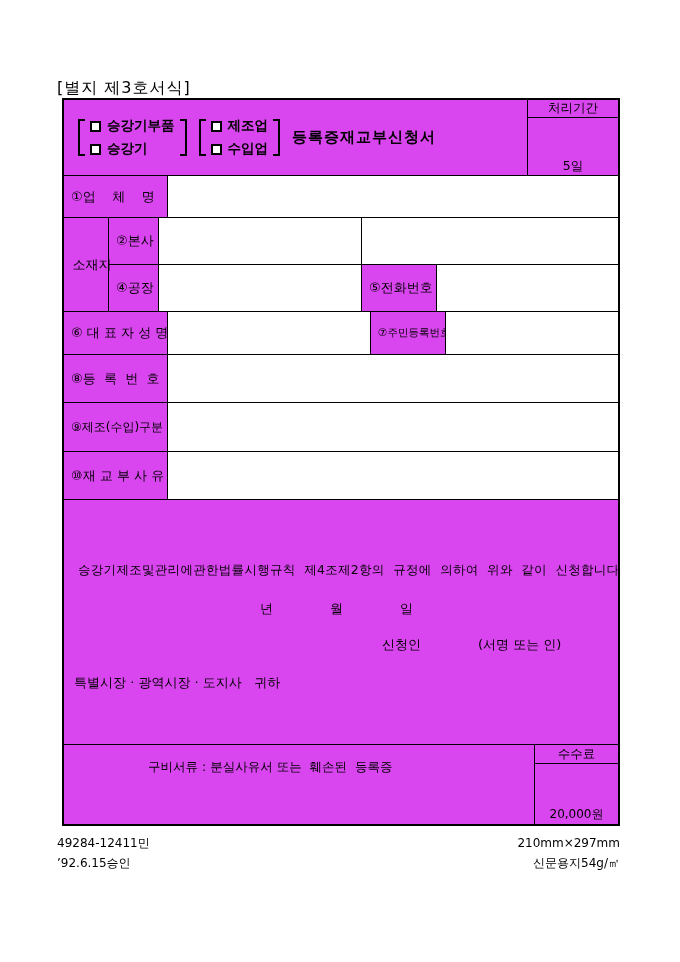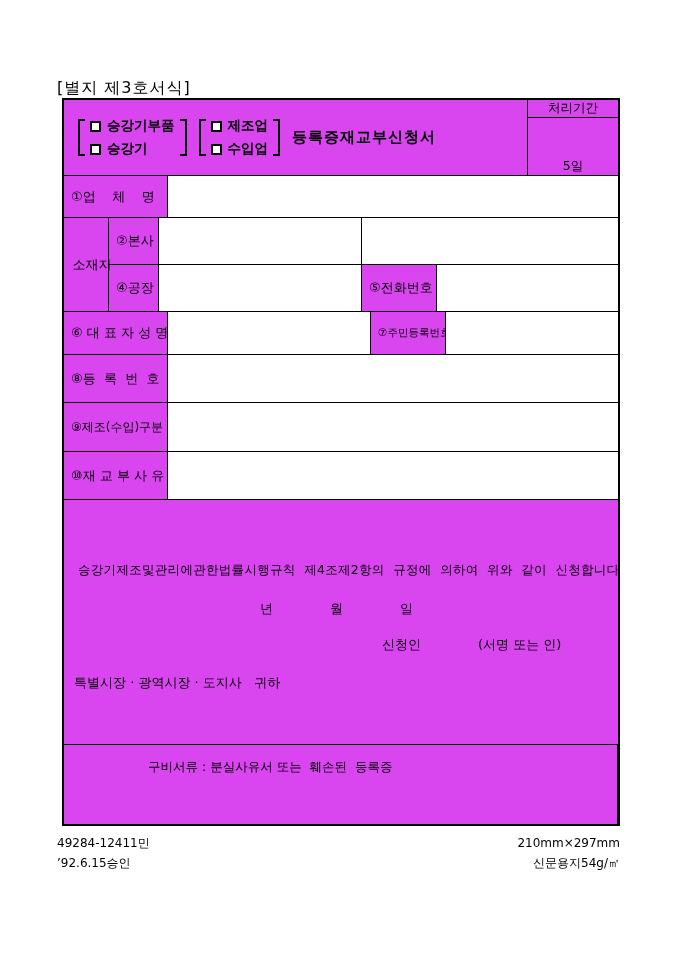--- a/index.html
+++ b/index.html
@@ -170,20 +170,24 @@
       </div>
       <div class="applicant-line">
         <span class="app">신청인</span>
         <span class="sign">(서명 또는 인)</span>
       </div>
       <div class="recipient">특별시장 · 광역시장 · 도지사   귀하</div>
     </div>
 
     <div class="row fee-row last">
       <div class="cell docs-cell">구비서류 : 분실사유서 또는  훼손된  등록증</div>
+      <div class="col fee-col cell no-br">
+        <div class="fee-top">수수료</div>
+        <div class="fee-bot">20,000원</div>
+      </div>
     </div>
 
   </div>
 
   <div class="footer-left">
     <div>49284-12411민</div>
     <div>’92.6.15승인</div>
   </div>
   <div class="footer-right">
     <div>210mm×297mm</div>

